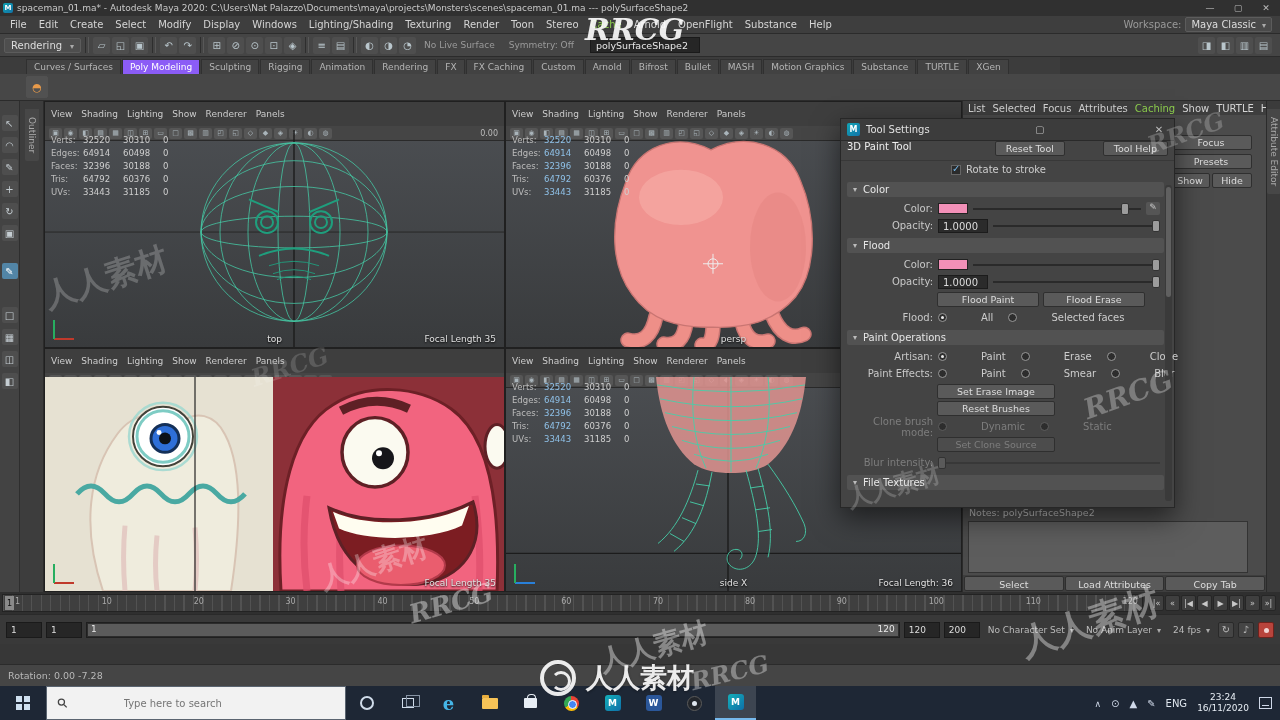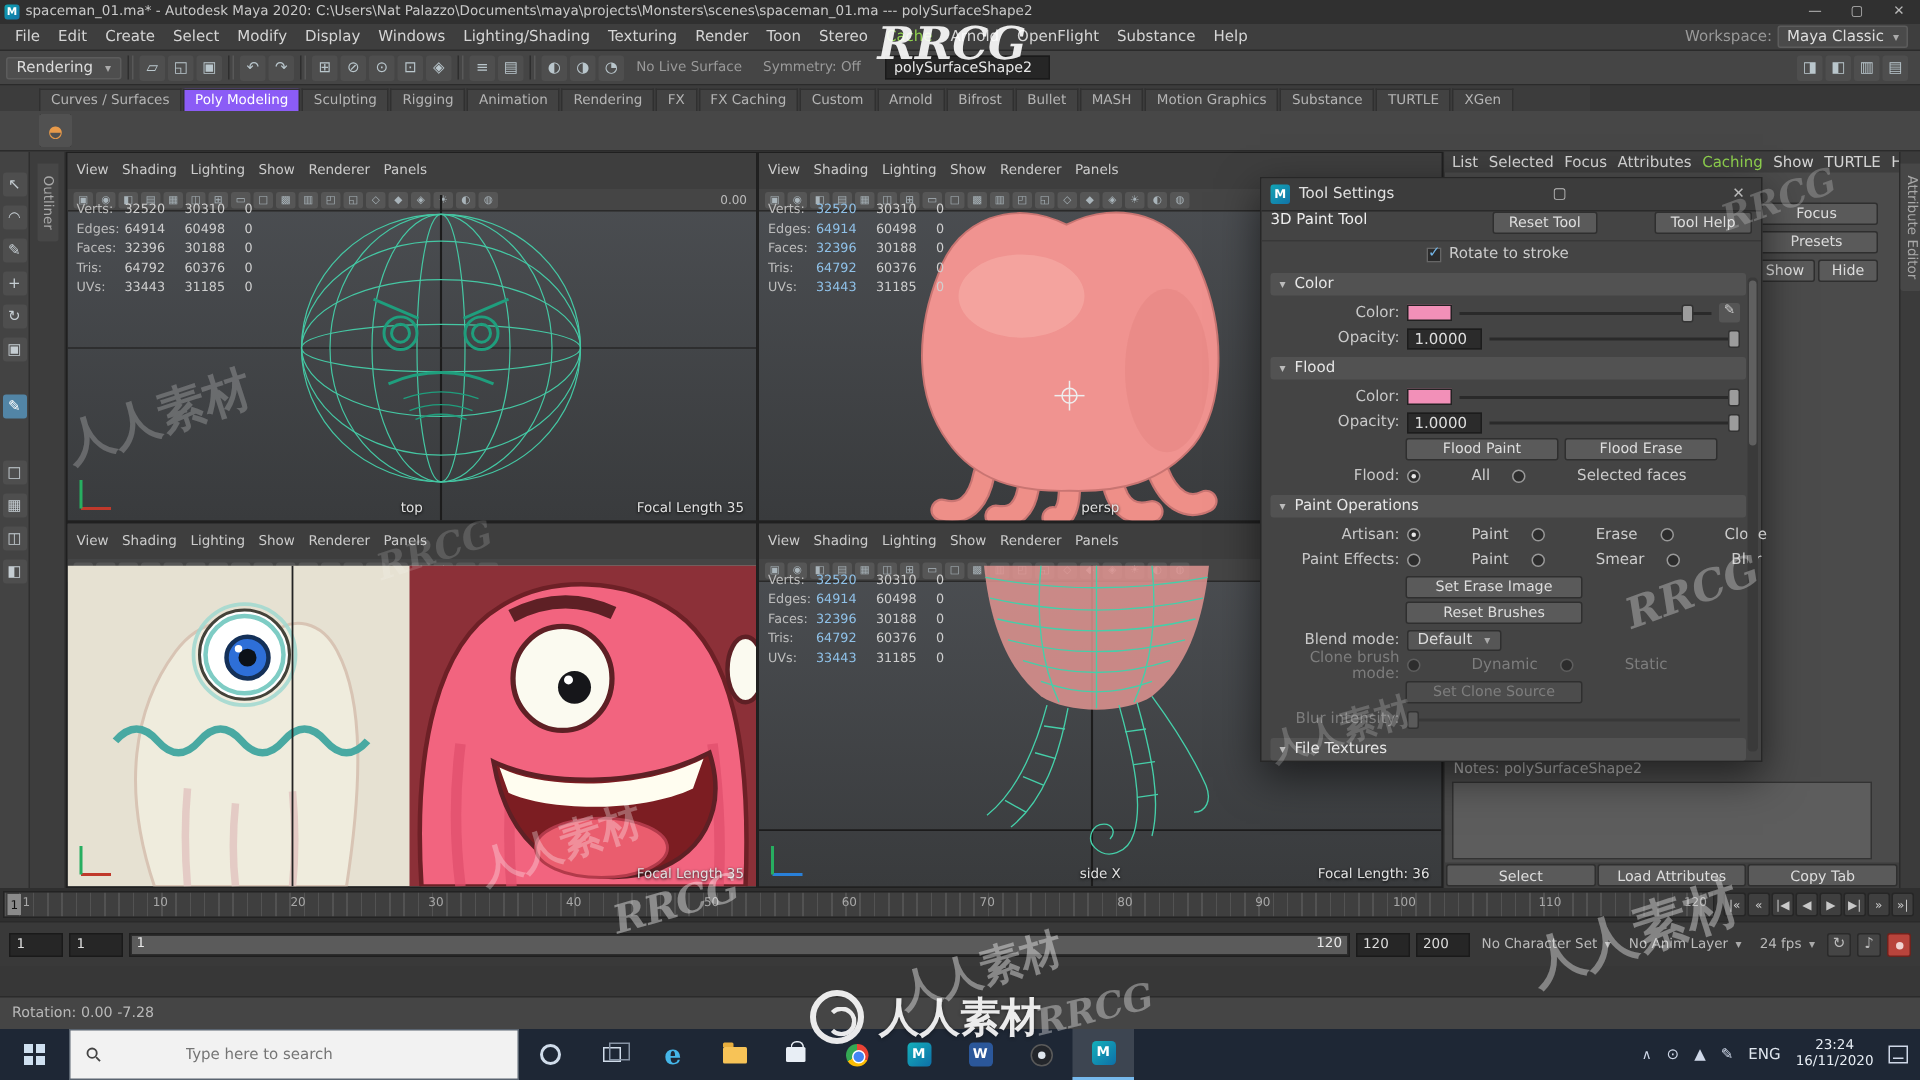--- a/index.html
+++ b/index.html
@@ -770,27 +770,20 @@
     <span class="radio"></span>
     <span class="rlbl">Blur</span>
   </div>
   <div class="ts-center">
     <span class="btn" style="width:118px">Set Erase Image</span>
   </div>
   <div class="ts-center">
     <span class="btn" style="width:118px">Reset Brushes</span>
   </div>
   <div class="tsrow">
-    <span class="tslabel">Blend mode:</span>
-    <span class="dd">
-        <span>Default</span>
-        <span class="caret"></span>
-      </span>
-  </div>
-  <div class="tsrow">
     <span class="tslabel dim">Clone brush mode:</span>
     <span class="radio dim"></span>
     <span class="rlbl dimtxt">Dynamic</span>
     <span class="radio dim"></span>
     <span class="rlbl dimtxt">Static</span>
   </div>
   <div class="ts-center">
     <span class="btn dim" style="width:118px">Set Clone Source</span>
   </div>
   <div class="tsrow">

